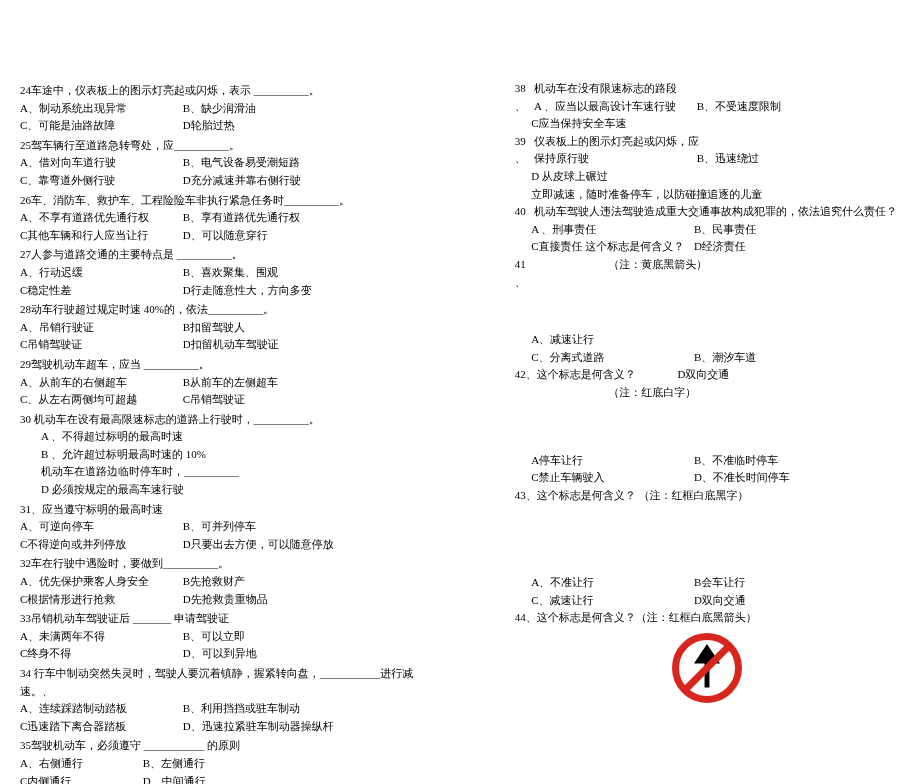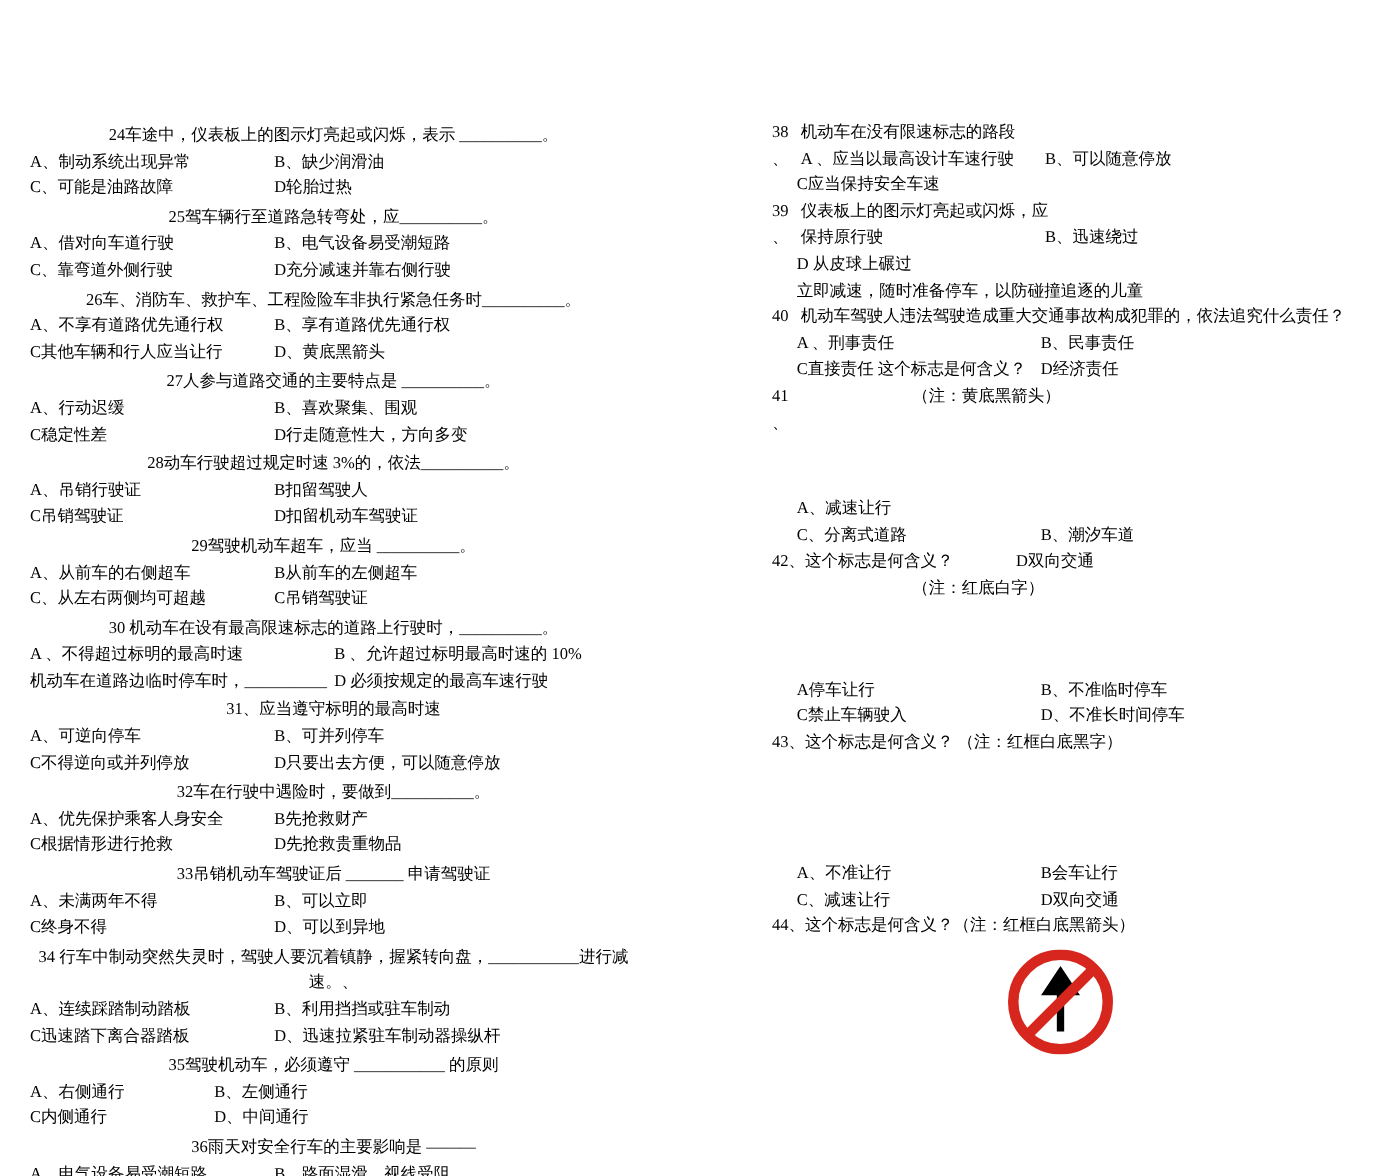--- a/index.html
+++ b/index.html
@@ -22,38 +22,38 @@
 .col-left {
   width: 420px;
   padding-right: 30px;
 }
 .col-right {
   width: 400px;
   padding-left: 60px;
 }
 .q-stem {
   margin-top: 2px;
-  text-align: center;
 }
 .opts {
   
 }
 .opt {
   display: inline-block;
   min-width: 160px;
   vertical-align: top;
 }
 .opt-short {
   display: inline-block;
   min-width: 120px;
   font-family: Liberation Serif, serif;
 }
 .opt-wide {
   display: inline-block;
   min-width: 200px;
+  margin-left: 21px;
 }
 .sign-icon {
   width: 70px;
   height: 70px;
   margin: 4px auto;
   display: block;
 }
 .sign-wrap {
   text-align: center;
   margin: 6px 0;
@@ -87,34 +87,34 @@
       <span class="opt">D充分减速并靠右侧行驶</span>
     </div>
 
     <div class="q-stem">26车、消防车、救护车、工程险险车非执行紧急任务时__________。</div>
     <div class="opts">
       <span class="opt">A、不享有道路优先通行权</span>
       <span class="opt">B、享有道路优先通行权</span>
     </div>
     <div class="opts">
       <span class="opt">C其他车辆和行人应当让行</span>
-      <span class="opt">D、黄底黑箭头</span>
+      <span class="opt">D、可以随意穿行</span>
     </div>
 
     <div class="q-stem">27人参与道路交通的主要特点是 __________。</div>
     <div class="opts">
       <span class="opt">A、行动迟缓</span>
       <span class="opt">B、喜欢聚集、围观</span>
     </div>
     <div class="opts">
       <span class="opt">C稳定性差</span>
       <span class="opt">D行走随意性大，方向多变</span>
     </div>
 
-    <div class="q-stem">28动车行驶超过规定时速   3%的，依法__________。</div>
+    <div class="q-stem">28动车行驶超过规定时速   40%的，依法__________。</div>
     <div class="opts">
       <span class="opt">A、吊销行驶证</span>
       <span class="opt">B扣留驾驶人</span>
     </div>
     <div class="opts">
       <span class="opt">C吊销驾驶证</span>
       <span class="opt">D扣留机动车驾驶证</span>
     </div>
 
     <div class="q-stem">29驾驶机动车超车，应当 __________。</div>
@@ -196,21 +196,21 @@
   </div>
 
   <div class="col-right right-block">
 
     <div>
       <span>38</span>&nbsp;&nbsp;
       <span>机动车在没有限速标志的路段</span>
     </div>
     <div>、&nbsp;&nbsp;
       <span class="opt">A 、应当以最高设计车速行驶</span>
-      <span class="opt">B、可以随意停放</span>
+      <span class="opt">B、不受速度限制</span>
     </div>
     <div>&nbsp;&nbsp;&nbsp;&nbsp;&nbsp;
       <span>C应当保持安全车速</span>
     </div>
 
     <div>
       <span>39</span>&nbsp;&nbsp;
       <span>仪表板上的图示灯亮起或闪烁，应</span>
     </div>
     <div>、&nbsp;&nbsp;

